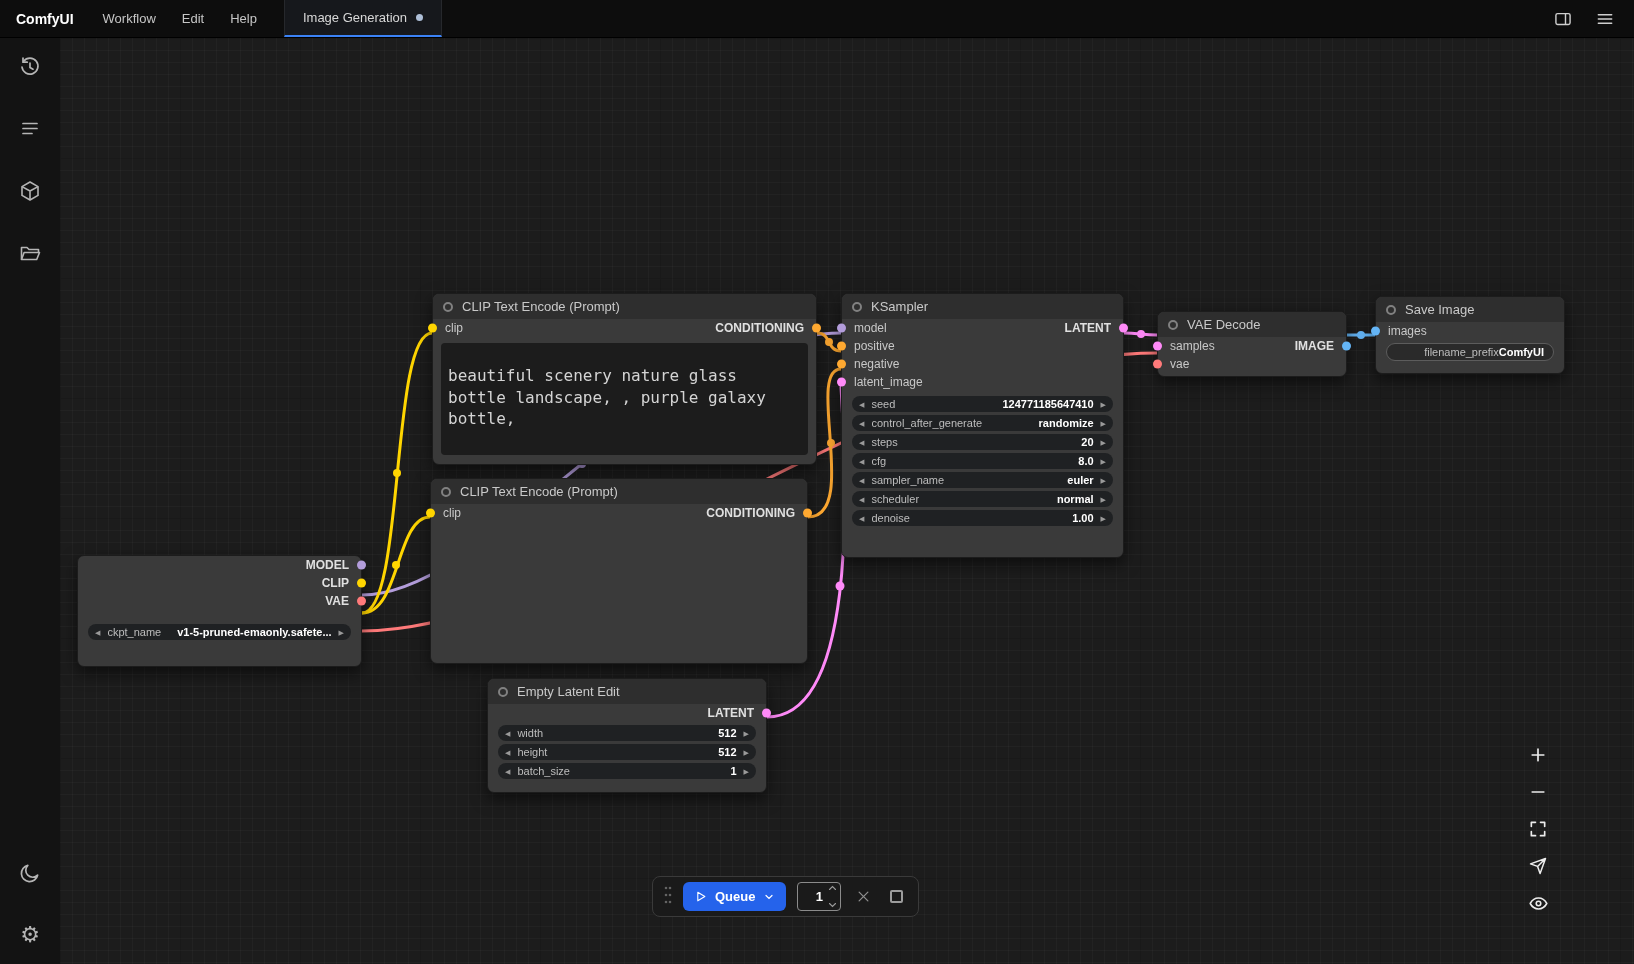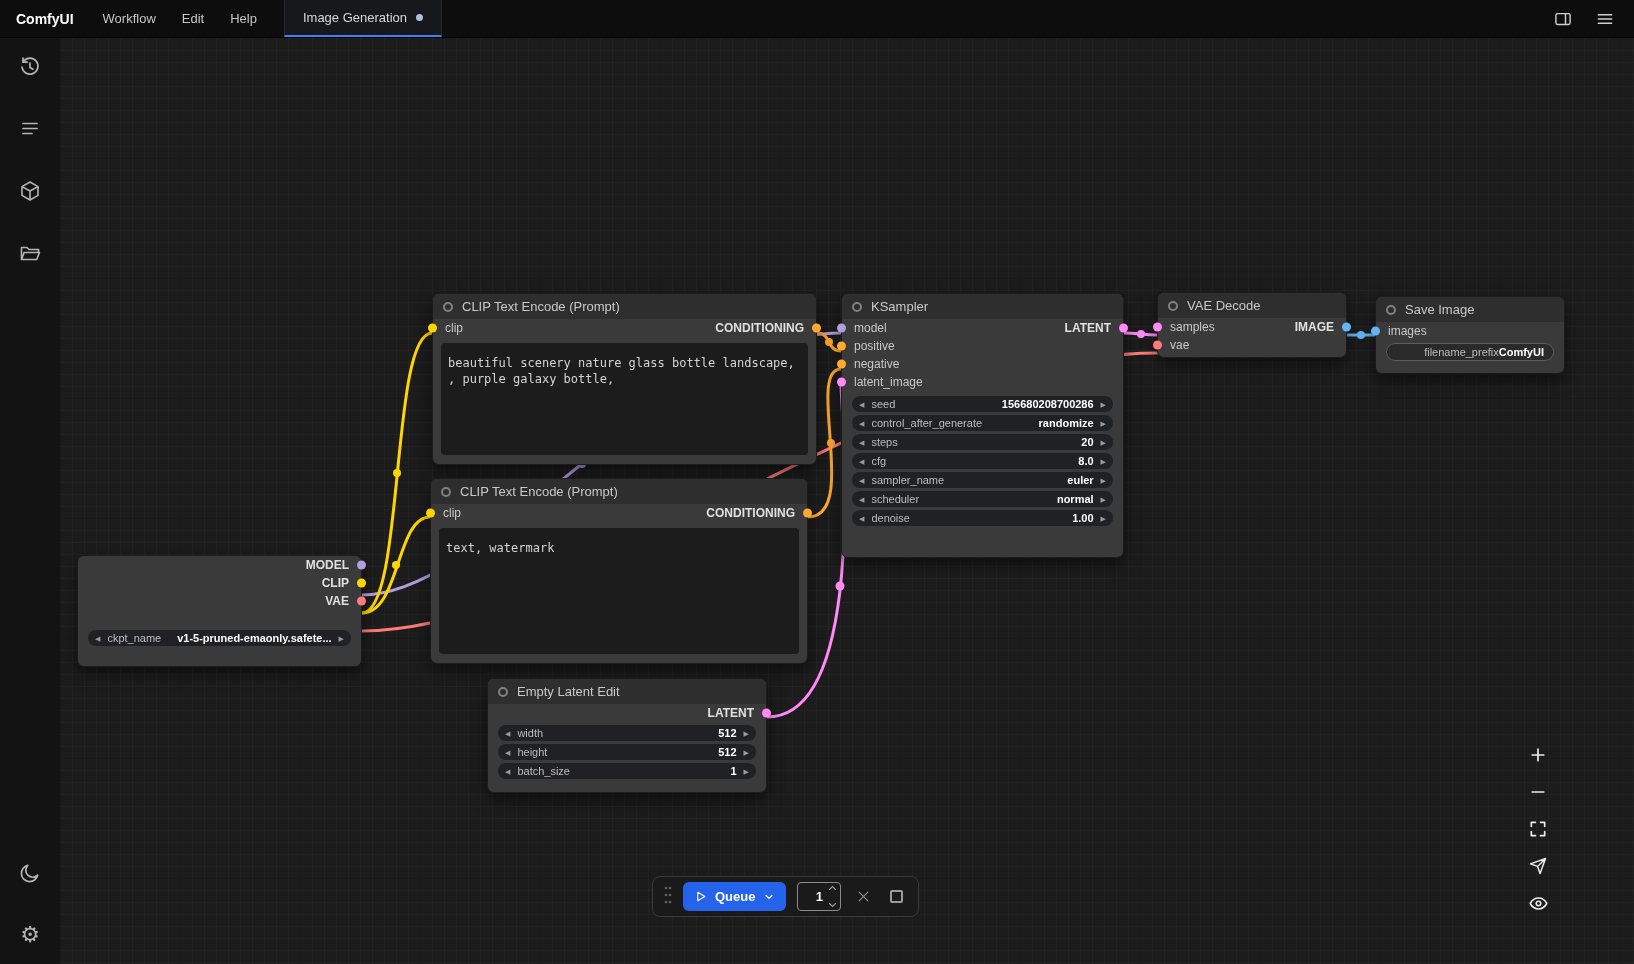--- a/index.html
+++ b/index.html
@@ -69,22 +69,22 @@
   .out-label { color:#e0e0e0; font-weight:700; margin-left:auto; font-size:12px; }
   .widget {
     display:flex; align-items:center; height:16px; background:#1f2123; border-radius:9px;
     margin:3px 10px; padding:0 7px; font-size:11px; color:#bdbdbd;
   }
   .widget.outlined { background:#2a2a2a; border:1px solid #5c5c5c; height:18px; }
   .warrow { color:#9a9a9a; font-size:7px; line-height:1; }
   .wlabel { margin-left:7px; flex:1; white-space:nowrap; overflow:hidden; }
   .wvalue { margin-right:7px; font-weight:700; color:#fff; white-space:nowrap; }
   .prompt-box {
-    margin:6px 8px; background:#1c1c1c; border-radius:4px; padding:12px 7px;
-    font-family:"DejaVu Sans Mono", monospace; font-size:12px; color:#d4d4d4; line-height:1.35;
+    margin:6px 8px; background:#1c1c1c; border-radius:4px; padding:22px 7px;
+    font-family:"DejaVu Sans Mono", monospace; font-size:16px; color:#d4d4d4; line-height:1.35;
     overflow:hidden;
   }
 
   
   .queue-bar {
     position:absolute; left:652px; top:876px; height:41px; z-index:30;
     background:#1a1a1a; border:1px solid #3a3a3a; border-radius:8px;
     display:flex; align-items:center; gap:11px; padding:11px 11px;
   }
   .queue-btn {
@@ -205,21 +205,21 @@
       <span class="slot-dot out" style="background:#b39ddb"></span>
     </div>
     <div class="slot-row">
       <span class="out-label">CLIP</span>
       <span class="slot-dot out" style="background:#ffd500"></span>
     </div>
     <div class="slot-row">
       <span class="out-label">VAE</span>
       <span class="slot-dot out" style="background:#ff7a7a"></span>
     </div>
-    <div class="widget" style="margin-top:20px;">
+    <div class="widget" style="margin-top:14px;">
       <span class="warrow">◀</span>
       <span class="wlabel">ckpt_name</span>
       <span class="wvalue">v1-5-pruned-emaonly.safete...</span>
       <span class="warrow">▶</span>
     </div>
   </div>
 
   <div class="node" style="left:372px; top:255px; width:385px; height:172px;">
     <div class="node-head">
       <span class="collapse-dot"></span>
@@ -238,21 +238,20 @@
     <div class="node-head">
       <span class="collapse-dot"></span>
       <span>CLIP Text Encode (Prompt)</span>
     </div>
     <div class="slot-row">
       <span class="slot-dot in" style="background:#ffd500"></span>
       <span class="in-label">clip</span>
       <span class="out-label">CONDITIONING</span>
       <span class="slot-dot out" style="background:#ffa931"></span>
     </div>
-    <div class="prompt-box" style="height:126px;">text, watermark</div>
   </div>
 
   <div class="node" style="left:427px; top:640px; width:280px; height:115px;">
     <div class="node-head">
       <span class="collapse-dot"></span>
       <span>Empty Latent Edit</span>
     </div>
     <div class="slot-row">
       <span class="out-label">LATENT</span>
       <span class="slot-dot out" style="background:#ff8af8"></span>
@@ -296,21 +295,21 @@
       <span class="slot-dot in" style="background:#ffa931"></span>
       <span class="in-label">negative</span>
     </div>
     <div class="slot-row">
       <span class="slot-dot in" style="background:#ff8af8"></span>
       <span class="in-label">latent_image</span>
     </div>
     <div class="widget" style="margin-top:5px;">
       <span class="warrow">◀</span>
       <span class="wlabel">seed</span>
-      <span class="wvalue">156680208700286</span>
+      <span class="wvalue">124771185647410</span>
       <span class="warrow">▶</span>
     </div>
     <div class="widget">
       <span class="warrow">◀</span>
       <span class="wlabel">control_after_generate</span>
       <span class="wvalue">randomize</span>
       <span class="warrow">▶</span>
     </div>
     <div class="widget">
       <span class="warrow">◀</span>
@@ -337,21 +336,21 @@
       <span class="warrow">▶</span>
     </div>
     <div class="widget">
       <span class="warrow">◀</span>
       <span class="wlabel">denoise</span>
       <span class="wvalue">1.00</span>
       <span class="warrow">▶</span>
     </div>
   </div>
 
-  <div class="node" style="left:1097px; top:254px; width:190px; height:66px;">
+  <div class="node" style="left:1097px; top:273px; width:190px; height:66px;">
     <div class="node-head">
       <span class="collapse-dot"></span>
       <span>VAE Decode</span>
     </div>
     <div class="slot-row">
       <span class="slot-dot in" style="background:#ff8af8"></span>
       <span class="in-label">samples</span>
       <span class="out-label">IMAGE</span>
       <span class="slot-dot out" style="background:#64b5f6"></span>
     </div>

